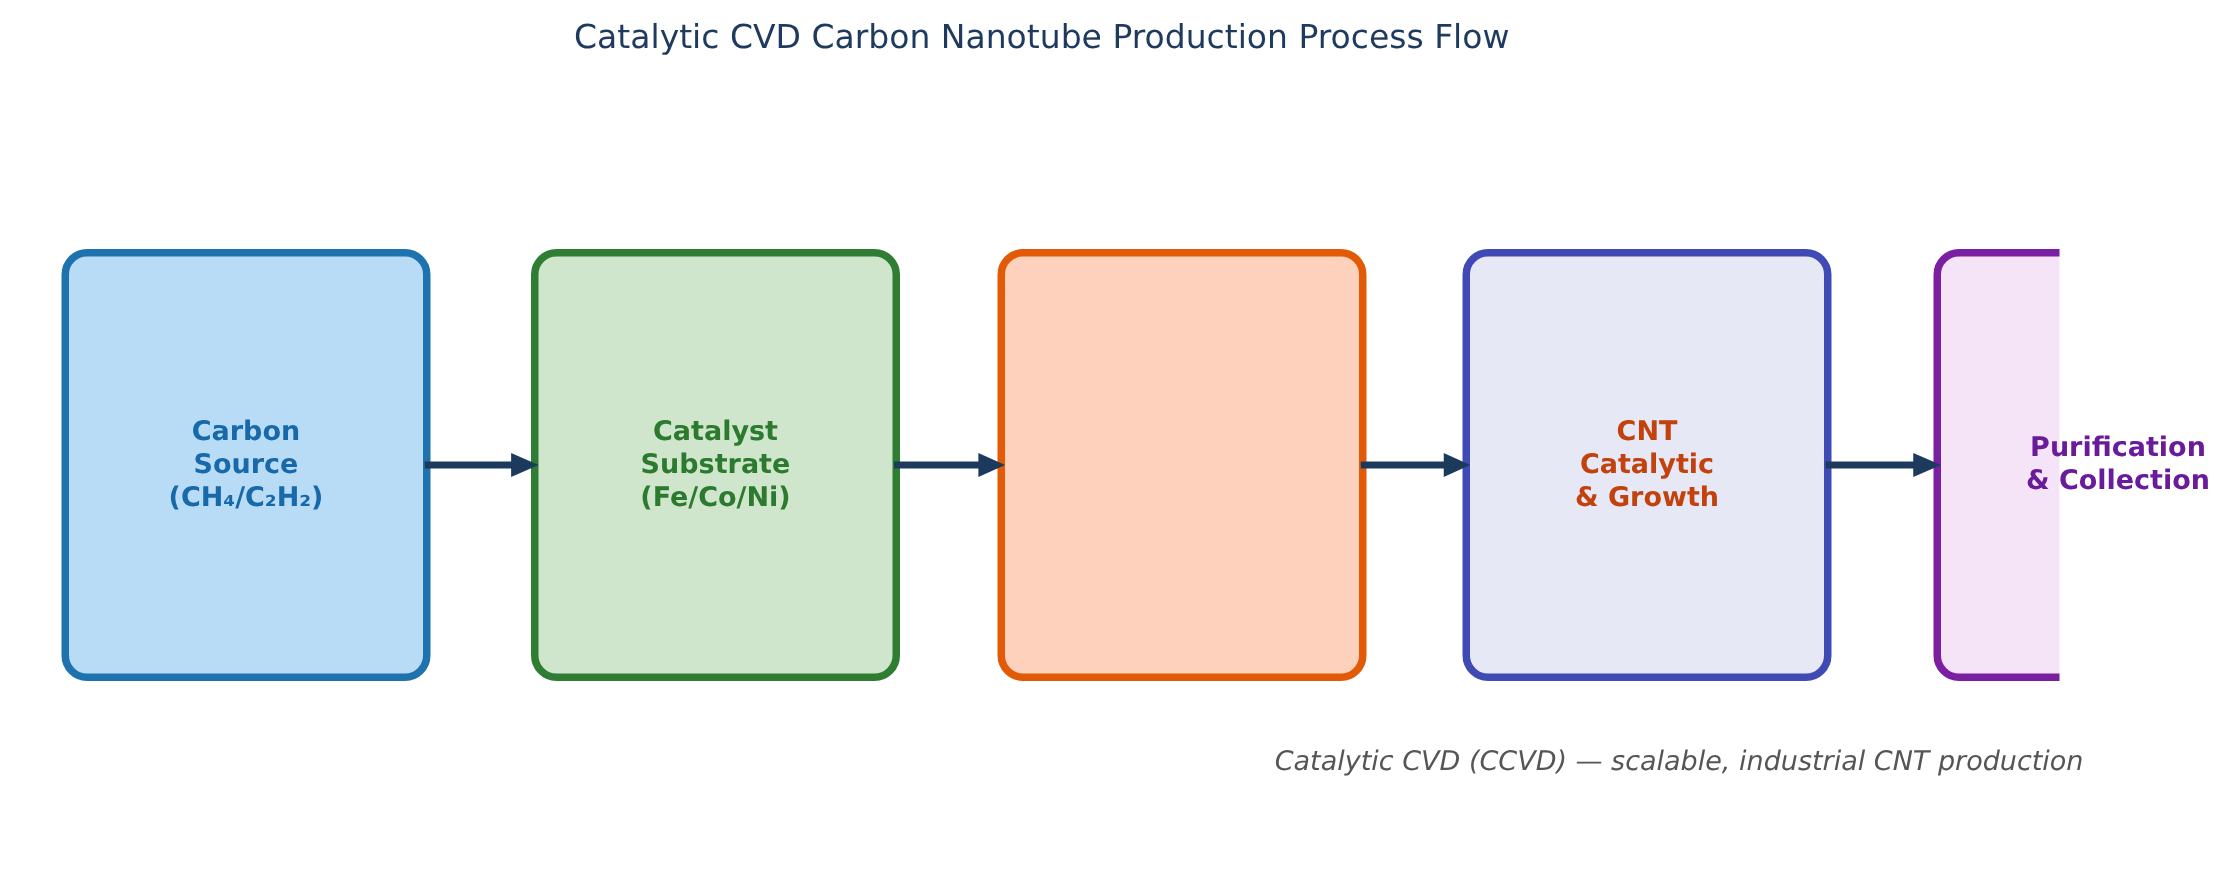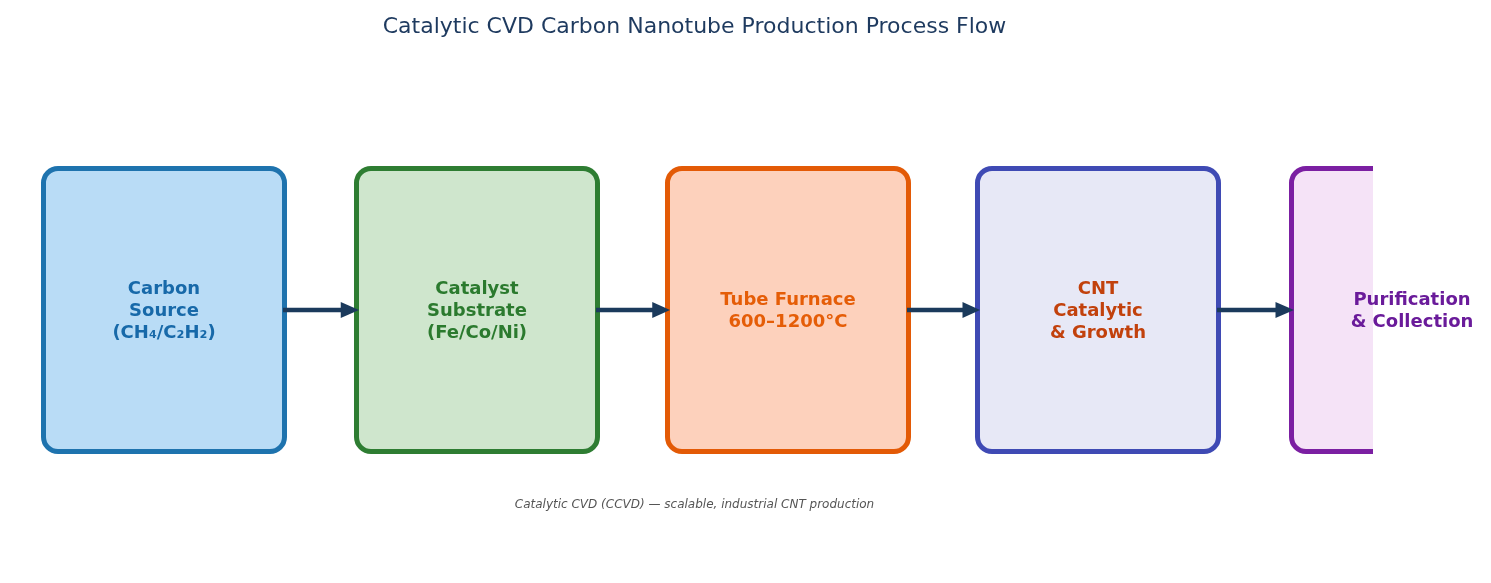--- a/index.html
+++ b/index.html
@@ -54,23 +54,23 @@
   }
   .arrow {
     position: absolute;
     top: 300px;
     height: 20px;
   }
   .caption {
     position: absolute;
     left: 0; top: 497px;
     width: 1389px;
-    text-align: center;
+    text-align: right;
     font-style: italic;
-    font-size: 12px;
+    font-size: 18px;
     color: #555555;
   }
 </style>
 </head>
 <body>
 
 <div id="stage" style="background: rgb(255, 255, 255);">
 
   <div class="title" style="color: rgb(30, 58, 95);">Catalytic CVD Carbon Nanotube Production Process Flow</div>
 
@@ -84,24 +84,20 @@
 
   <div class="step-label" style="left: 354px; color: rgb(43, 122, 46);">
     <span>Catalyst</span>
     <span>Substrate</span>
     <span>(Fe/Co/Ni)</span>
   </div>
   <div class="step-label" style="left: 41px; color: rgb(23, 105, 169);">
     <span>Carbon</span>
     <span>Source</span>
     <span>(CH₄/C₂H₂)</span>
-  </div>
-  <div class="step-label" style="left: 665px; color: rgb(229, 93, 7);">
-    <span>Tube Furnace</span>
-    <span>600–1200°C</span>
   </div>
   <div class="step-label" style="left: 975px; color: #c2410c;">
     <span>CNT</span>
     <span>Catalytic</span>
     <span>&amp; Growth</span>
   </div>
   <div class="step-label" style="left: 1289px; color: rgb(106, 27, 154);">
     <span>Purification</span>
     <span>&amp; Collection</span>
   </div>

